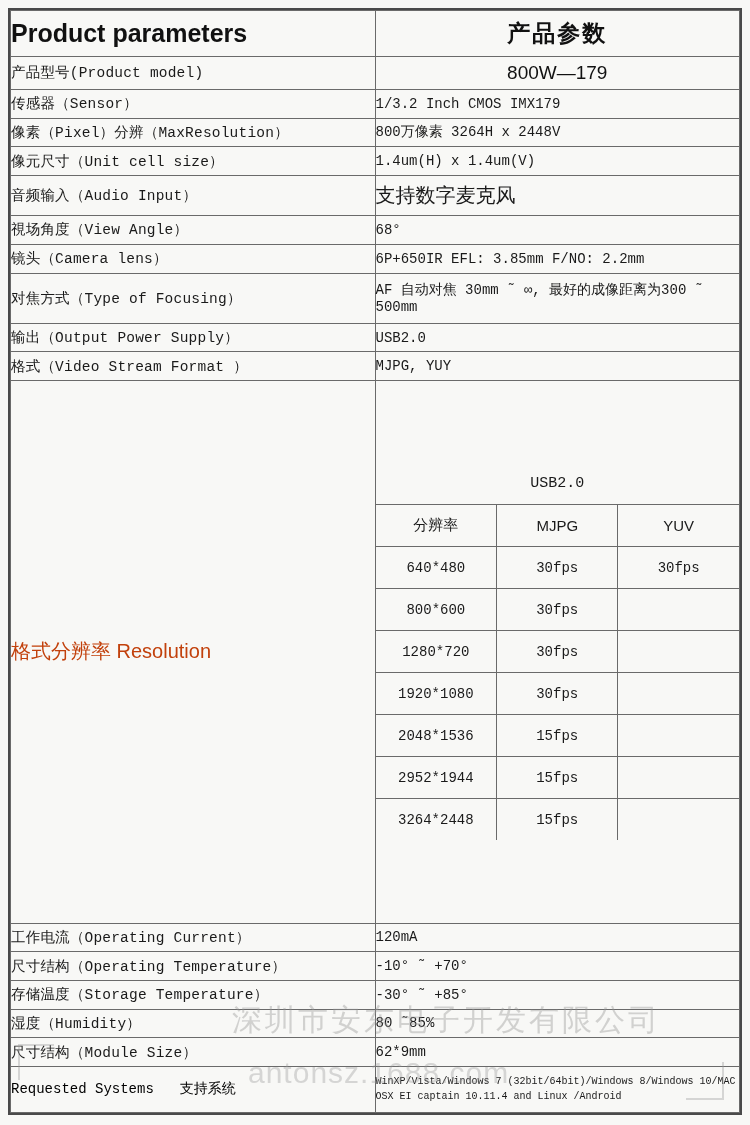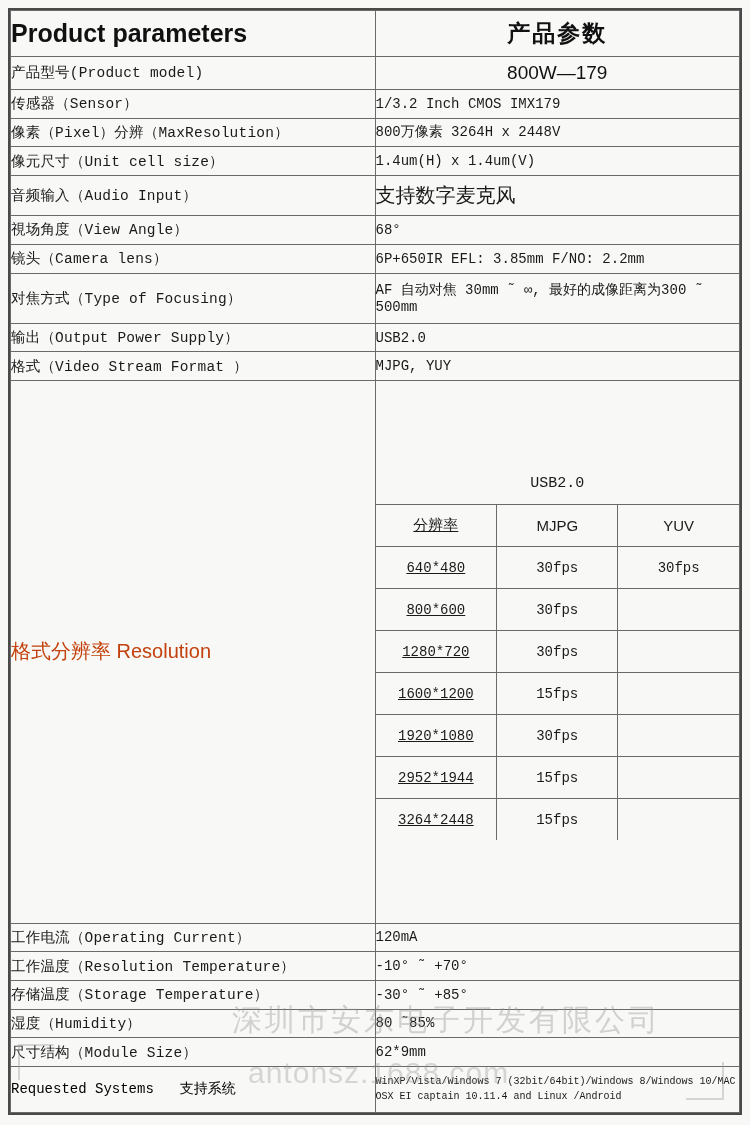--- a/index.html
+++ b/index.html
@@ -112,21 +112,21 @@
     font-size: 15px;
   }
   table.res td.col-res { width: 175px; }
   table.res td.col-mjpg { width: 117px; }
   table.res td.col-yuv { }
   table.res td.hdr-cell {
     font-family: "Liberation Sans", "DejaVu Sans", sans-serif;
     font-size: 15px;
     font-weight: normal;
   }
-  table.res td.noleft { border-left: none; text-decoration: underline; }
+  table.res td.noleft { border-left: none; }
   table.res td.noright { border-right: none; }
   .sys-label {
     font-family: "Liberation Mono", "DejaVu Sans Mono", monospace;
     font-size: 14px;
     padding: 4px 10px;
   }
   .sys-label .cn { margin-left: 26px; }
   .sys-val {
     padding: 6px 10px;
     font-family: Liberation Mono, monospace;
@@ -254,27 +254,27 @@
                   <td class="noleft">800*600</td>
                   <td>30fps</td>
                   <td class="noright"></td>
                 </tr>
                 <tr>
                   <td class="noleft">1280*720</td>
                   <td>30fps</td>
                   <td class="noright"></td>
                 </tr>
                 <tr>
-                  <td class="noleft">1600*1200</td>
-                  <td>15fps</td>
-                  <td class="noright"></td>
-                </tr>
-                <tr>
                   <td class="noleft">1920*1080</td>
                   <td>30fps</td>
+                  <td class="noright"></td>
+                </tr>
+                <tr>
+                  <td class="noleft">2048*1536</td>
+                  <td>15fps</td>
                   <td class="noright"></td>
                 </tr>
                 <tr>
                   <td class="noleft">2952*1944</td>
                   <td>15fps</td>
                   <td class="noright"></td>
                 </tr>
                 <tr>
                   <td class="noleft" style="border-bottom:none">3264*2448</td>
                   <td style="border-bottom:none">15fps</td>
@@ -284,21 +284,21 @@
             </table>
           </td>
         </tr>
 
         <tr>
           <td class="lbl">工作电流（Operating Current）</td>
           <td class="val">120mA</td>
         </tr>
 
         <tr>
-          <td class="lbl">工作温度（Resolution Temperature）</td>
+          <td class="lbl">尺寸结构（Operating Temperature）</td>
           <td class="val">-10° ˜ +70°</td>
         </tr>
 
         <tr>
           <td class="lbl">存储温度（Storage Temperature）</td>
           <td class="val">-30° ˜ +85°</td>
         </tr>
 
         <tr>
           <td class="lbl">湿度（Humidity）</td>

